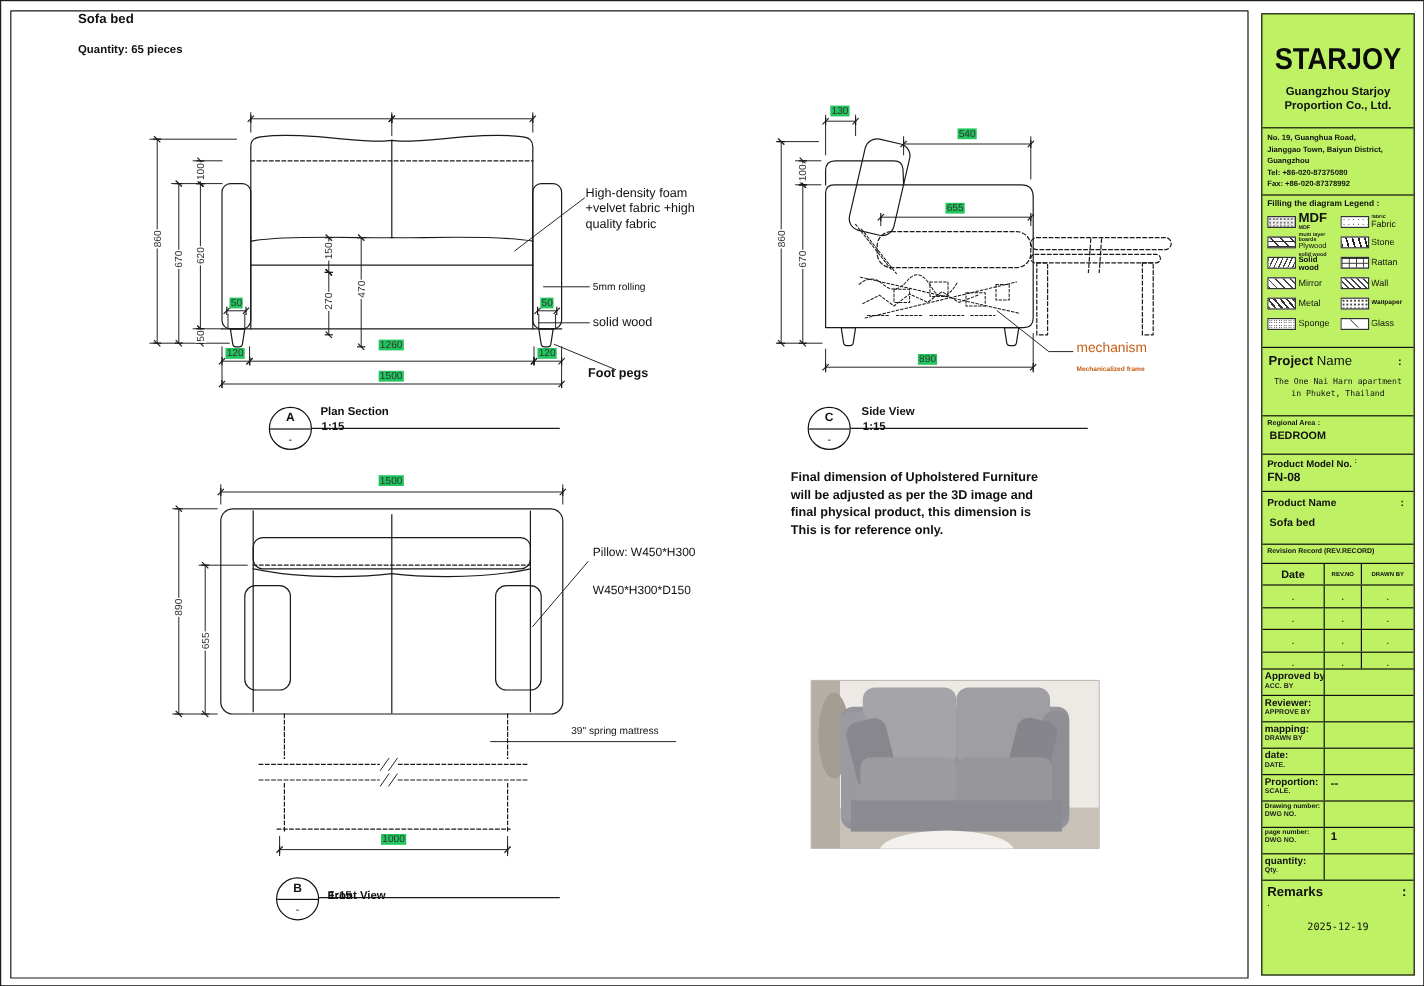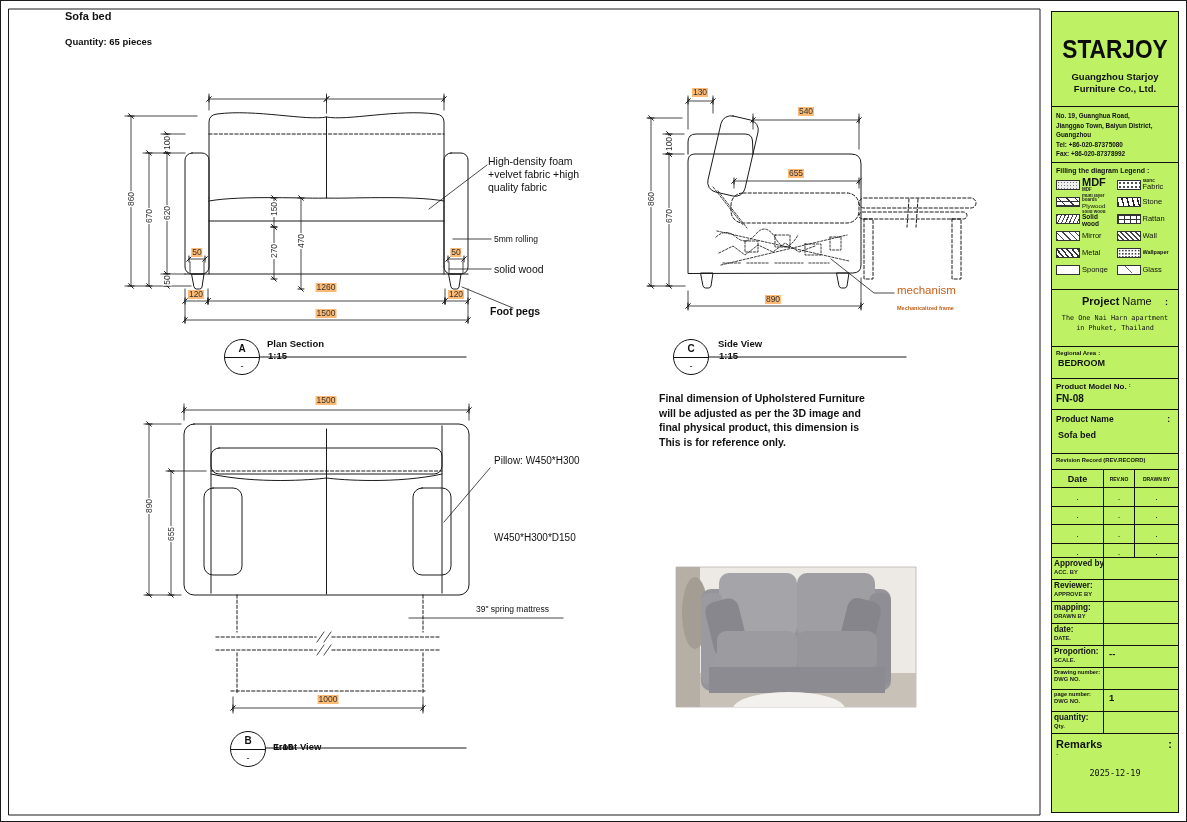--- a/index.html
+++ b/index.html
@@ -7,21 +7,21 @@
         box-sizing:border-box;font-family:"Liberation Sans",sans-serif;color:#111;overflow:hidden;}
   .main{position:absolute;left:0;top:0;width:1046px;height:822px;}
   svg.lines{position:absolute;left:0;top:0;}
   svg.lines *{vector-effect:non-scaling-stroke;}
   .st{fill:none;stroke:#1a1a1a;stroke-width:1;stroke-linecap:square;stroke-linejoin:round;}
   .thin{stroke-width:.8;}
   .dash{stroke-dasharray:3 2.2;}
   .dash2{stroke-dasharray:2 1.8;stroke-width:.85;}
   .dim{marker-start:url(#tk);marker-end:url(#tk);}
   .t{position:absolute;line-height:1;white-space:nowrap;}
-  .dimh{position:absolute;font-size:8.5px;color:#333;background:#fdba74;padding:0 1px;line-height:1;
+  .dimh{position:absolute;font-size:8.5px;color:#333;background:#22c55e;padding:0 1px;line-height:1;
         transform:translateX(-50%);white-space:nowrap;}
   .dimv{position:absolute;font-size:8.5px;color:#333;background:#fff;padding:0 1px;line-height:1;
         transform:translate(-50%,-50%) rotate(-90deg);white-space:nowrap;}
   .ann{position:absolute;font-size:10.5px;line-height:1.22;color:#111;}
   .pre{white-space:pre-line;}
   .b{font-weight:bold;}
   .vlabel{position:absolute;width:36px;height:36px;border:1.2px solid #111;border-radius:50%;
           background:#fff;display:flex;flex-direction:column;box-sizing:border-box;}
   .vlabel .vtop{flex:1;display:flex;align-items:center;justify-content:center;
           border-bottom:1.2px solid #111;font-weight:bold;font-size:10px;}
@@ -52,21 +52,21 @@
   .sw-ply{background-image:repeating-linear-gradient(0deg,#333 0 1px,transparent 1px 4px),repeating-linear-gradient(45deg,#333 0 1px,transparent 1px 6px);}
   .sw-stone{background-image:repeating-linear-gradient(75deg,#222 0 1.4px,transparent 1.4px 5px);}
   .sw-wood{background-image:repeating-linear-gradient(115deg,#444 0 1px,transparent 1px 3.5px);}
   .sw-brick{background-image:linear-gradient(#333 1px,transparent 1px),linear-gradient(90deg,#333 1px,transparent 1px);background-size:6px 4px;}
   .sw-diag{background-image:repeating-linear-gradient(45deg,#444 0 1px,transparent 1px 4.5px);}
   .sw-diag2{background-image:repeating-linear-gradient(45deg,#444 0 1.3px,transparent 1.3px 3.5px);}
   .sw-metal{background-image:repeating-linear-gradient(50deg,#333 0 1.5px,transparent 1.5px 4px);}
   .sw-dots2{background-image:radial-gradient(#444 .8px,transparent .9px);background-size:3.2px 3.2px;}
   .sw-grid{background-image:radial-gradient(circle,transparent .8px,#555 .9px 1.4px,transparent 1.5px);background-size:4px 4px;}
   .sw-glass{background-image:linear-gradient(45deg,transparent 44%,#666 47% 53%,transparent 56%);background-size:7px 7px;background-repeat:no-repeat;background-position:center;}
-  .proj-line{padding:5px 4px 0 5px;font-size:11px;display:flex;align-items:baseline;margin-left:25px;}
+  .proj-line{padding:5px 4px 0 5px;font-size:11px;display:flex;align-items:baseline;}
   .proj-line .colon{margin-left:auto;margin-right:6px;font-weight:bold;font-size:9px;}
   .proj-val{margin-top:6px;text-align:center;font-family:"DejaVu Sans Mono",monospace;font-size:6.8px;line-height:1.5;}
   .small-cap{padding:3px 0 0 4px;font-weight:bold;font-size:6px;display:flex;}
   .small-cap .colon{margin-left:2px;}
   .big-val{padding:2px 0 0 6px;font-weight:bold;font-size:9px;}
   .model-cap{padding:3px 0 0 4px;font-weight:bold;font-size:8px;display:flex;}
   .pn-cap{padding:4px 4px 0 4px;font-weight:bold;font-size:8.5px;display:flex;gap:31px;}
   .pn-cap .colon{margin-left:auto;margin-right:4px;}
   .rev-title{padding:3px 0 0 4px;font-weight:bold;font-size:5.8px;}
   .rt-head{display:flex;height:17px;border-bottom:1px solid #111;}
@@ -328,37 +328,37 @@
     <div class="ann pre b" style="left:658px;top:390px;width:302px;line-height:1.4;">Final dimension of Upholstered Furniture
 will be adjusted as per the 3D image and
 final physical product, this dimension is
 This is for reference only.</div>
 
     <div class="dimh" style="left:325px;top:395px;">1500</div>
     <div class="dimv" style="left:148px;top:505px;">890</div>
     <div class="dimv" style="left:170px;top:533px;">655</div>
     <div class="dimh" style="left:327px;top:694px;">1000</div>
     <div class="ann" style="left:493px;top:454px;font-size:10px;">Pillow: W450*H300</div>
-    <div class="ann" style="left:493px;top:486px;font-size:10px;margin-top:45px;">W450*H300*D150</div>
+    <div class="ann" style="left:493px;top:486px;font-size:10px;">W450*H300*D150</div>
     <div class="ann" style="left:475px;top:603px;font-size:8.5px;">39" spring mattress</div>
 
     <div class="vlabel" style="left:229px;top:730px;">
       <div class="vtop">B</div>
       <div class="vbot">-</div>
     </div>
     <div class="vname" style="left:272px;top:729px;margin-top:12px;">Front View</div>
     <div class="vname" style="left:273px;top:741px;">1:15</div>
   </div>
 
   <div class="panel">
 
     <div class="sec" style="height:95px;">
       <div class="logo-txt">STARJOY</div>
       <div class="company pre">Guangzhou Starjoy
-Furniture Co., Ltd.</div>
+Proportion Co., Ltd.</div>
     </div>
 
     <div class="sec" style="height:56px;">
       <div class="addr pre">No. 19, Guanghua Road,
 Jianggao Town, Baiyun District,
 Guangzhou
 Tel: +86-020-87375080
 Fax: +86-020-87378992</div>
     </div>
 

